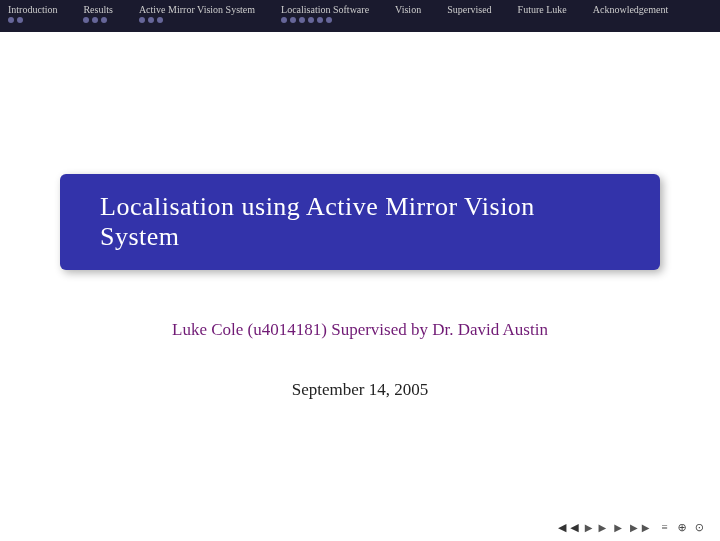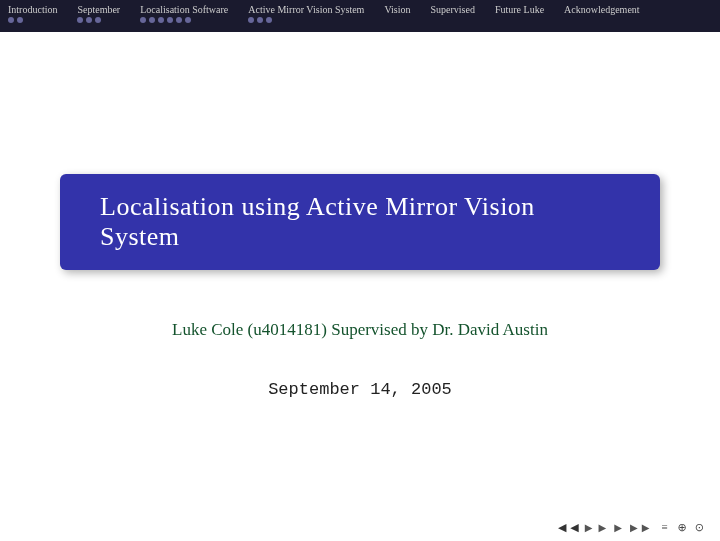--- a/index.html
+++ b/index.html
@@ -15,21 +15,21 @@
 
     
     #navbar {
       width: 100%;
       background: #1a1a2e;
       color: #cccccc;
       font-size: 10px;
       padding: 4px 8px;
       display: flex;
       align-items: flex-start;
-      gap: 8px;
+      gap: 14px;
       min-height: 32px;
     }
 
     .nav-section {
       display: flex;
       flex-direction: column;
       align-items: flex-start;
       margin-right: 12px;
       color: #cccccc;
       font-size: 10px;
@@ -77,29 +77,29 @@
     .title-text {
       color: #ffffff;
       font-size: 26px;
       font-weight: normal;
       letter-spacing: 0.5px;
       font-family: 'Computer Modern', 'Latin Modern', Georgia, serif;
     }
 
     .author-text {
       font-size: 17px;
-      color: #14532d;
+      color: #701a75;
       margin-bottom: 40px;
       font-family: 'Computer Modern', 'Latin Modern', Georgia, serif;
     }
 
     .date-text {
       font-size: 17px;
       color: #222222;
-      font-family: Liberation Mono, monospace;
+      font-family: Liberation Serif, serif;
     }
 
     
     #bottom-bar {
       position: absolute;
       bottom: 0;
       width: 100%;
       height: 28px;
       display: flex;
       align-items: center;
@@ -129,41 +129,41 @@
 
 <div id="navbar">
   <div class="nav-section">
     <span class="nav-label">Introduction</span>
     <div class="nav-dots">
       <span class="dot"></span>
       <span class="dot"></span>
     </div>
   </div>
   <div class="nav-section">
-    <span class="nav-label">September</span>
+    <span class="nav-label">Results</span>
+    <div class="nav-dots">
+      <span class="dot"></span>
+      <span class="dot"></span>
+      <span class="dot"></span>
+    </div>
+  </div>
+  <div class="nav-section">
+    <span class="nav-label">Active Mirror Vision System</span>
     <div class="nav-dots">
       <span class="dot"></span>
       <span class="dot"></span>
       <span class="dot"></span>
     </div>
   </div>
   <div class="nav-section">
     <span class="nav-label">Localisation Software</span>
     <div class="nav-dots">
       <span class="dot"></span>
       <span class="dot"></span>
       <span class="dot"></span>
-      <span class="dot"></span>
-      <span class="dot"></span>
-      <span class="dot"></span>
-    </div>
-  </div>
-  <div class="nav-section">
-    <span class="nav-label">Active Mirror Vision System</span>
-    <div class="nav-dots">
       <span class="dot"></span>
       <span class="dot"></span>
       <span class="dot"></span>
     </div>
   </div>
   <div class="nav-section">
     <span class="nav-label">Vision</span>
   </div>
   <div class="nav-section">
     <span class="nav-label">Supervised</span>

